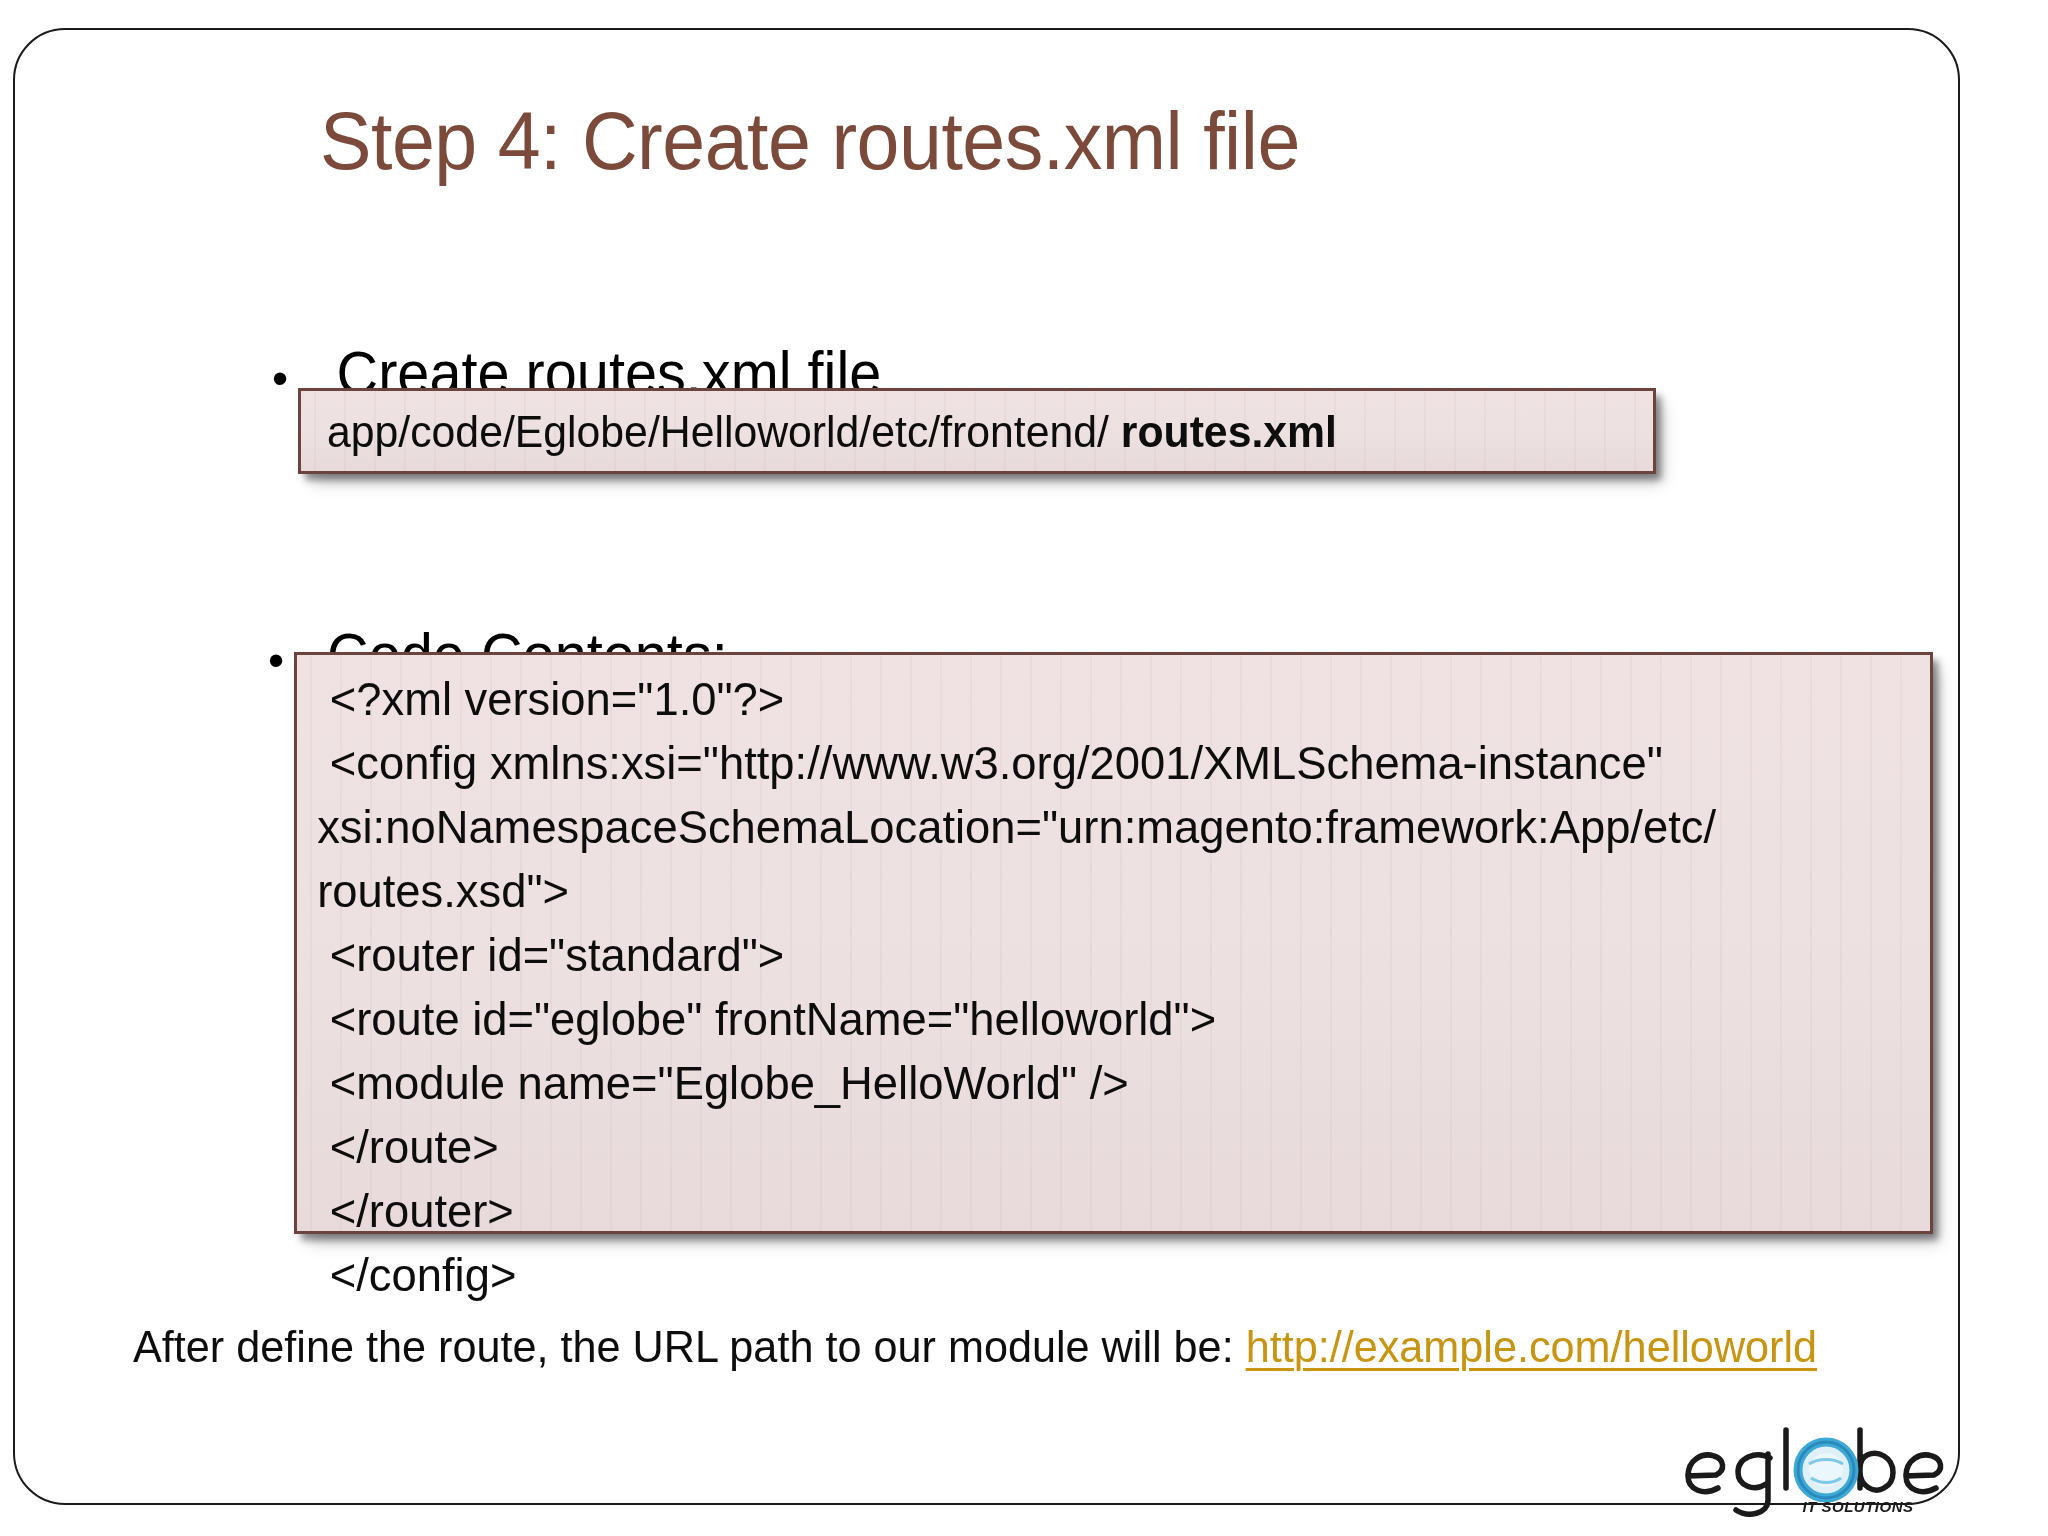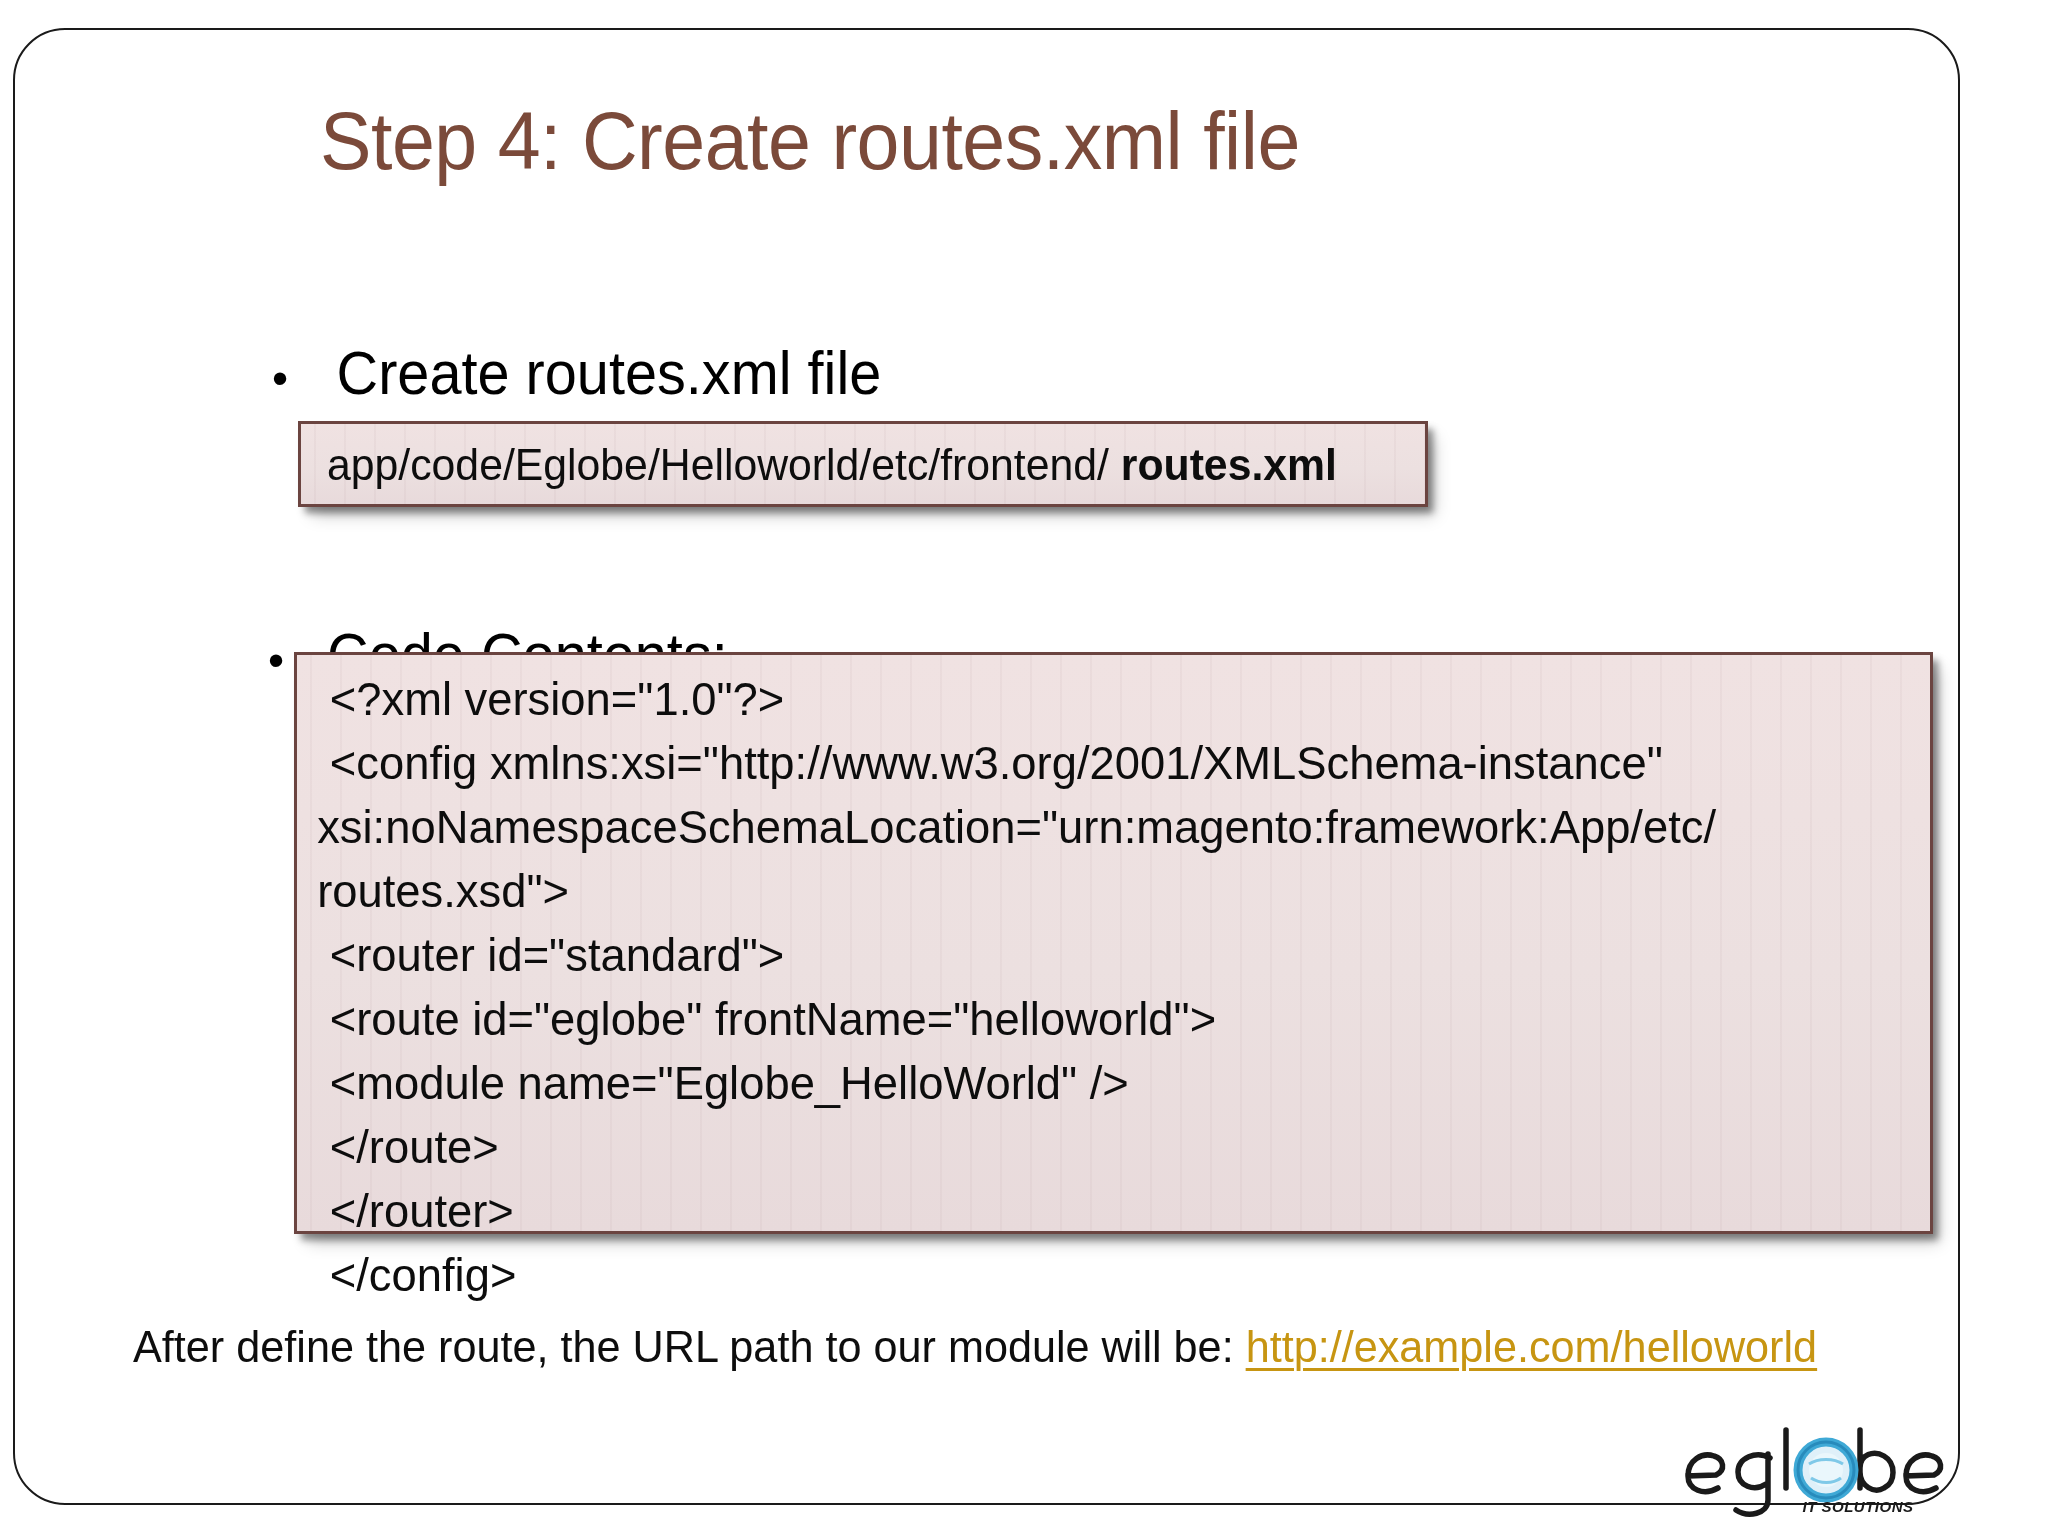--- a/index.html
+++ b/index.html
@@ -81,21 +81,21 @@
     border:3px solid #6B4440;
     box-shadow:
       6px 7px 7px -1px rgba(0,0,0,0.42),
       10px 12px 16px -4px rgba(0,0,0,0.22);
     box-sizing:border-box;
   }
 
   
   #path-panel{
     left:298px;top:376px;
-    width:1130px;height:86px;margin-top:33px;
+    width:1358px;height:86px;
   }
   #path-text{
     position:absolute;
     left:26px;top:50%;
     transform:translateY(-50%) scaleX(0.95);
     transform-origin:left center;
     font-size:45px;
     color:#0d0d0d;
     white-space:nowrap;
     line-height:1;

